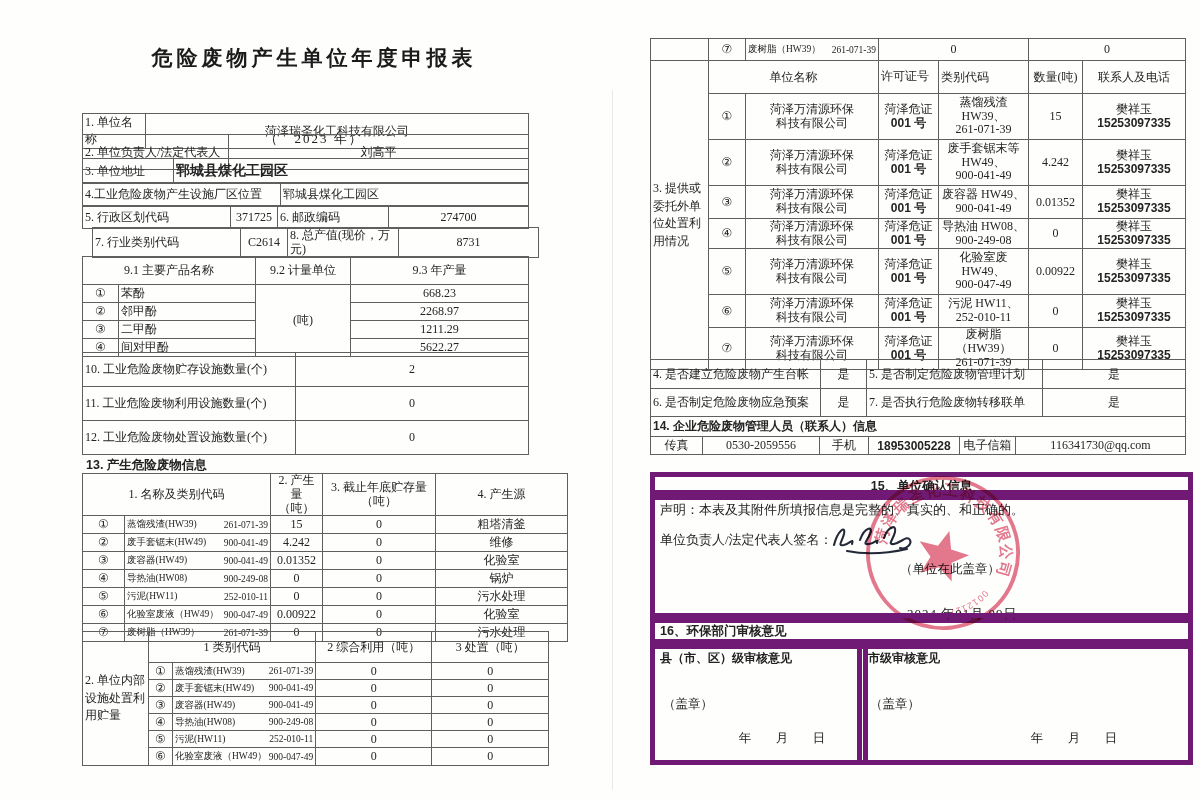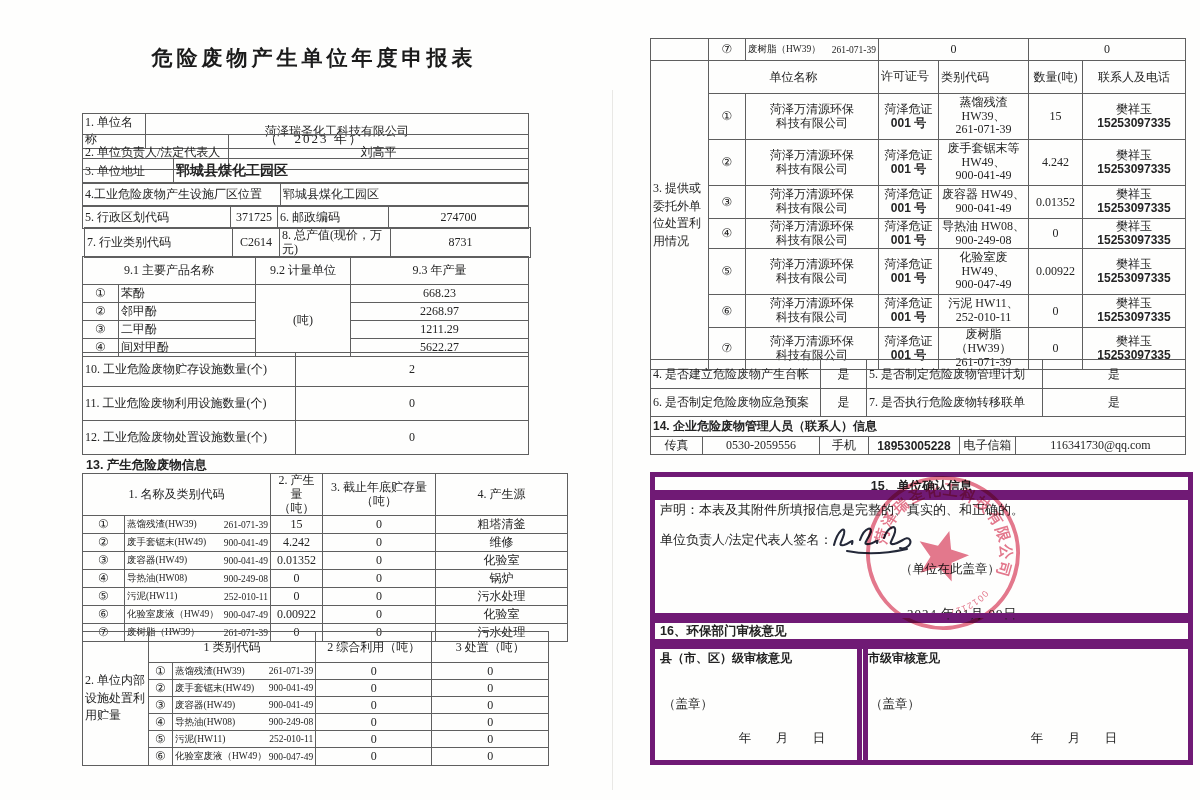--- a/index.html
+++ b/index.html
@@ -98,21 +98,21 @@
   <tbody>
       <tr style="height:23px">
     <td>5. 行政区划代码</td>
     <td class="c f11">371725</td>
     <td>6. 邮政编码</td>
     <td class="c f11">274700</td>
   </tr>
 </tbody>
   </table>
 
-<table class="t" style="left:84px;top:227px;">
+<table class="t" style="left:92px;top:227px;">
   <colgroup>
       <col style="width:148px">
       <col style="width:47px">
       <col style="width:111px">
       <col style="width:140px">
     </colgroup>
   <tbody>
       <tr style="height:30px">
     <td>7. 行业类别代码</td>
     <td class="c f11">C2614</td>

